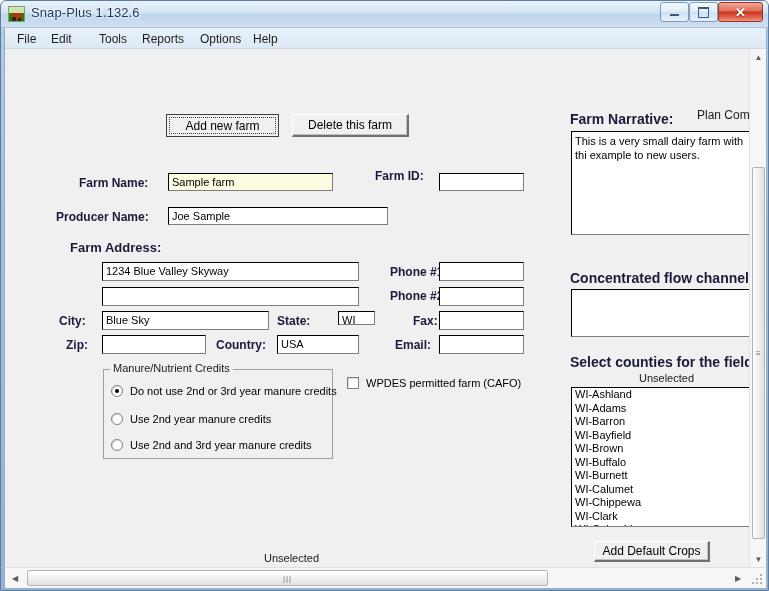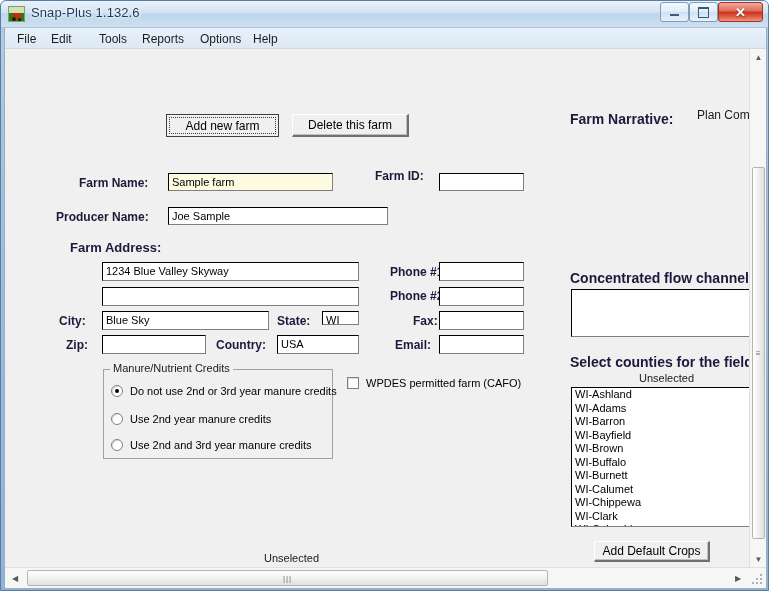--- a/index.html
+++ b/index.html
@@ -317,21 +317,21 @@
       <div class="tfield" style="left:163px; top:158px; width:220px; height:18px;">Joe Sample</div>
 
       <div class="hdr" style="left:65px; top:191px;">Farm Address:</div>
 
       <div class="tfield" style="left:97px; top:213px; width:257px; height:19px;">1234 Blue Valley Skyway</div>
       <div class="tfield" style="left:97px; top:238px; width:257px; height:19px;"></div>
 
       <div class="lbl" style="left:54px; top:265px;">City:</div>
       <div class="tfield" style="left:97px; top:262px; width:167px; height:19px;">Blue Sky</div>
       <div class="lbl" style="left:272px; top:265px;">State:</div>
-      <div class="tfield" style="left:317px; top:262px; width:37px; height:14px;">WI</div>
+      <div class="tfield" style="left:333px; top:262px; width:37px; height:14px;">WI</div>
 
       <div class="lbl" style="left:61px; top:289px;">Zip:</div>
       <div class="tfield" style="left:97px; top:286px; width:104px; height:19px;"></div>
       <div class="lbl" style="left:211px; top:289px;">Country:</div>
       <div class="tfield" style="left:272px; top:286px; width:82px; height:19px;">USA</div>
 
       <div class="lbl" style="left:385px; top:216px;">Phone #1:</div>
       <div class="tfield" style="left:434px; top:213px; width:85px; height:19px;"></div>
 
       <div class="lbl" style="left:385px; top:240px;">Phone #2:</div>
@@ -359,20 +359,21 @@
         <span>Use 2nd and 3rd year manure credits</span>
       </div>
 
       <div class="check-row" style="left:342px; top:328px;">
         <div class="checkbox"></div>
         <span>WPDES permitted farm (CAFO)</span>
       </div>
 
       <div class="hdr" style="left:565px; top:62px; font-size:14px;">Farm Narrative:</div>
       <div class="lbl-plain" style="left:692px; top:59px; font-size:12px;">Plan Comp</div>
+      <div class="txtbox" style="left:566px; top:82px; width:181px; height:104px;">This is a very small dairy farm with thi example to new users.</div>
 
       <div class="hdr" style="left:565px; top:221px; font-size:14px;">Concentrated flow channel</div>
       <div class="txtbox" style="left:566px; top:240px; width:181px; height:48px;"></div>
 
       <div class="hdr" style="left:565px; top:305px; font-size:14px;">Select counties for the field</div>
       <div class="lbl-plain" style="left:634px; top:323px;">Unselected</div>
 
       <div class="listbox" style="left:566px; top:338px; width:181px; height:140px;">
         <div class="item">WI-Ashland</div>
         <div class="item">WI-Adams</div>

